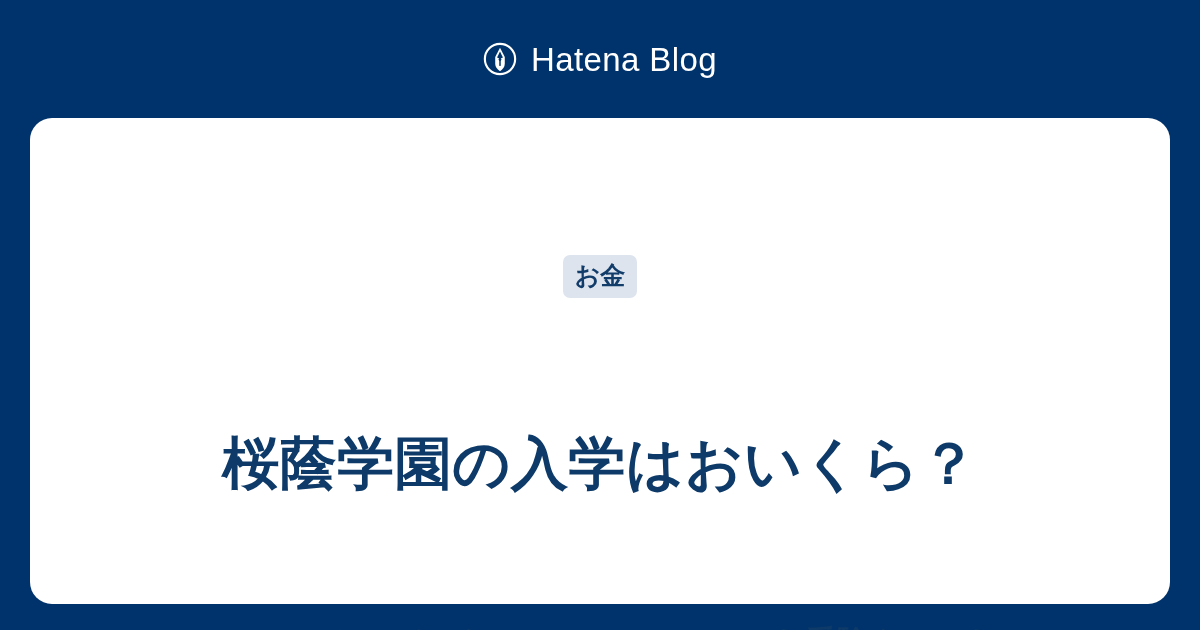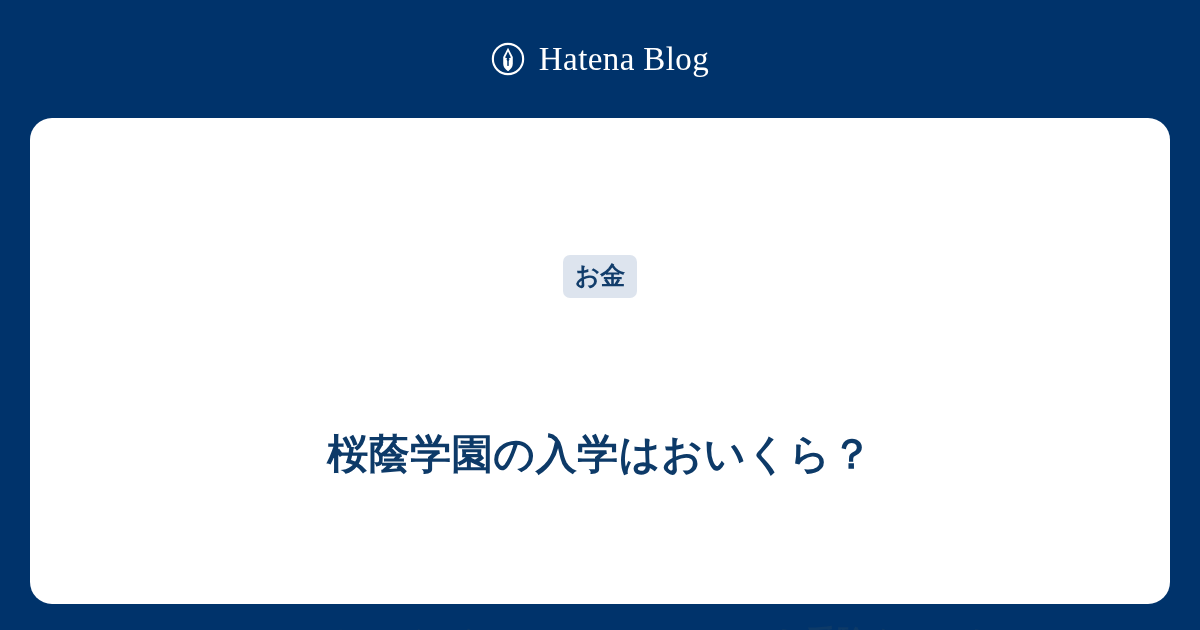--- a/index.html
+++ b/index.html
@@ -44,21 +44,21 @@
     display: block;
   }
 
   .brand-name {
     color: #ffffff;
     font-size: 33px;
     line-height: 1;
     font-weight: 300;
     letter-spacing: 0.4px;
     white-space: nowrap;
-    font-family: Liberation Serif, serif;
+    font-family: Liberation Sans, sans-serif;
   }
 
   
   .entry-card {
     position: absolute;
     left: 30px;
     top: 118px;
     width: 1140px;
     height: 486px;
     background: #ffffff;
@@ -97,21 +97,21 @@
   .entry-title {
     position: absolute;
     top: 311px;
     left: 0;
     width: 1140px;
     margin: 0;
     padding: 0 40px;
     box-sizing: border-box;
     text-align: center;
     color: #0d3a68;
-    font-size: 41px;
+    font-size: 57px;
     line-height: 1.22;
     font-weight: 700;
     letter-spacing: 0.5px;
     font-family: "DejaVu Sans", "Liberation Sans", sans-serif;
   }
 
   
   .blog-title {
     position: absolute;
     top: 504px;

